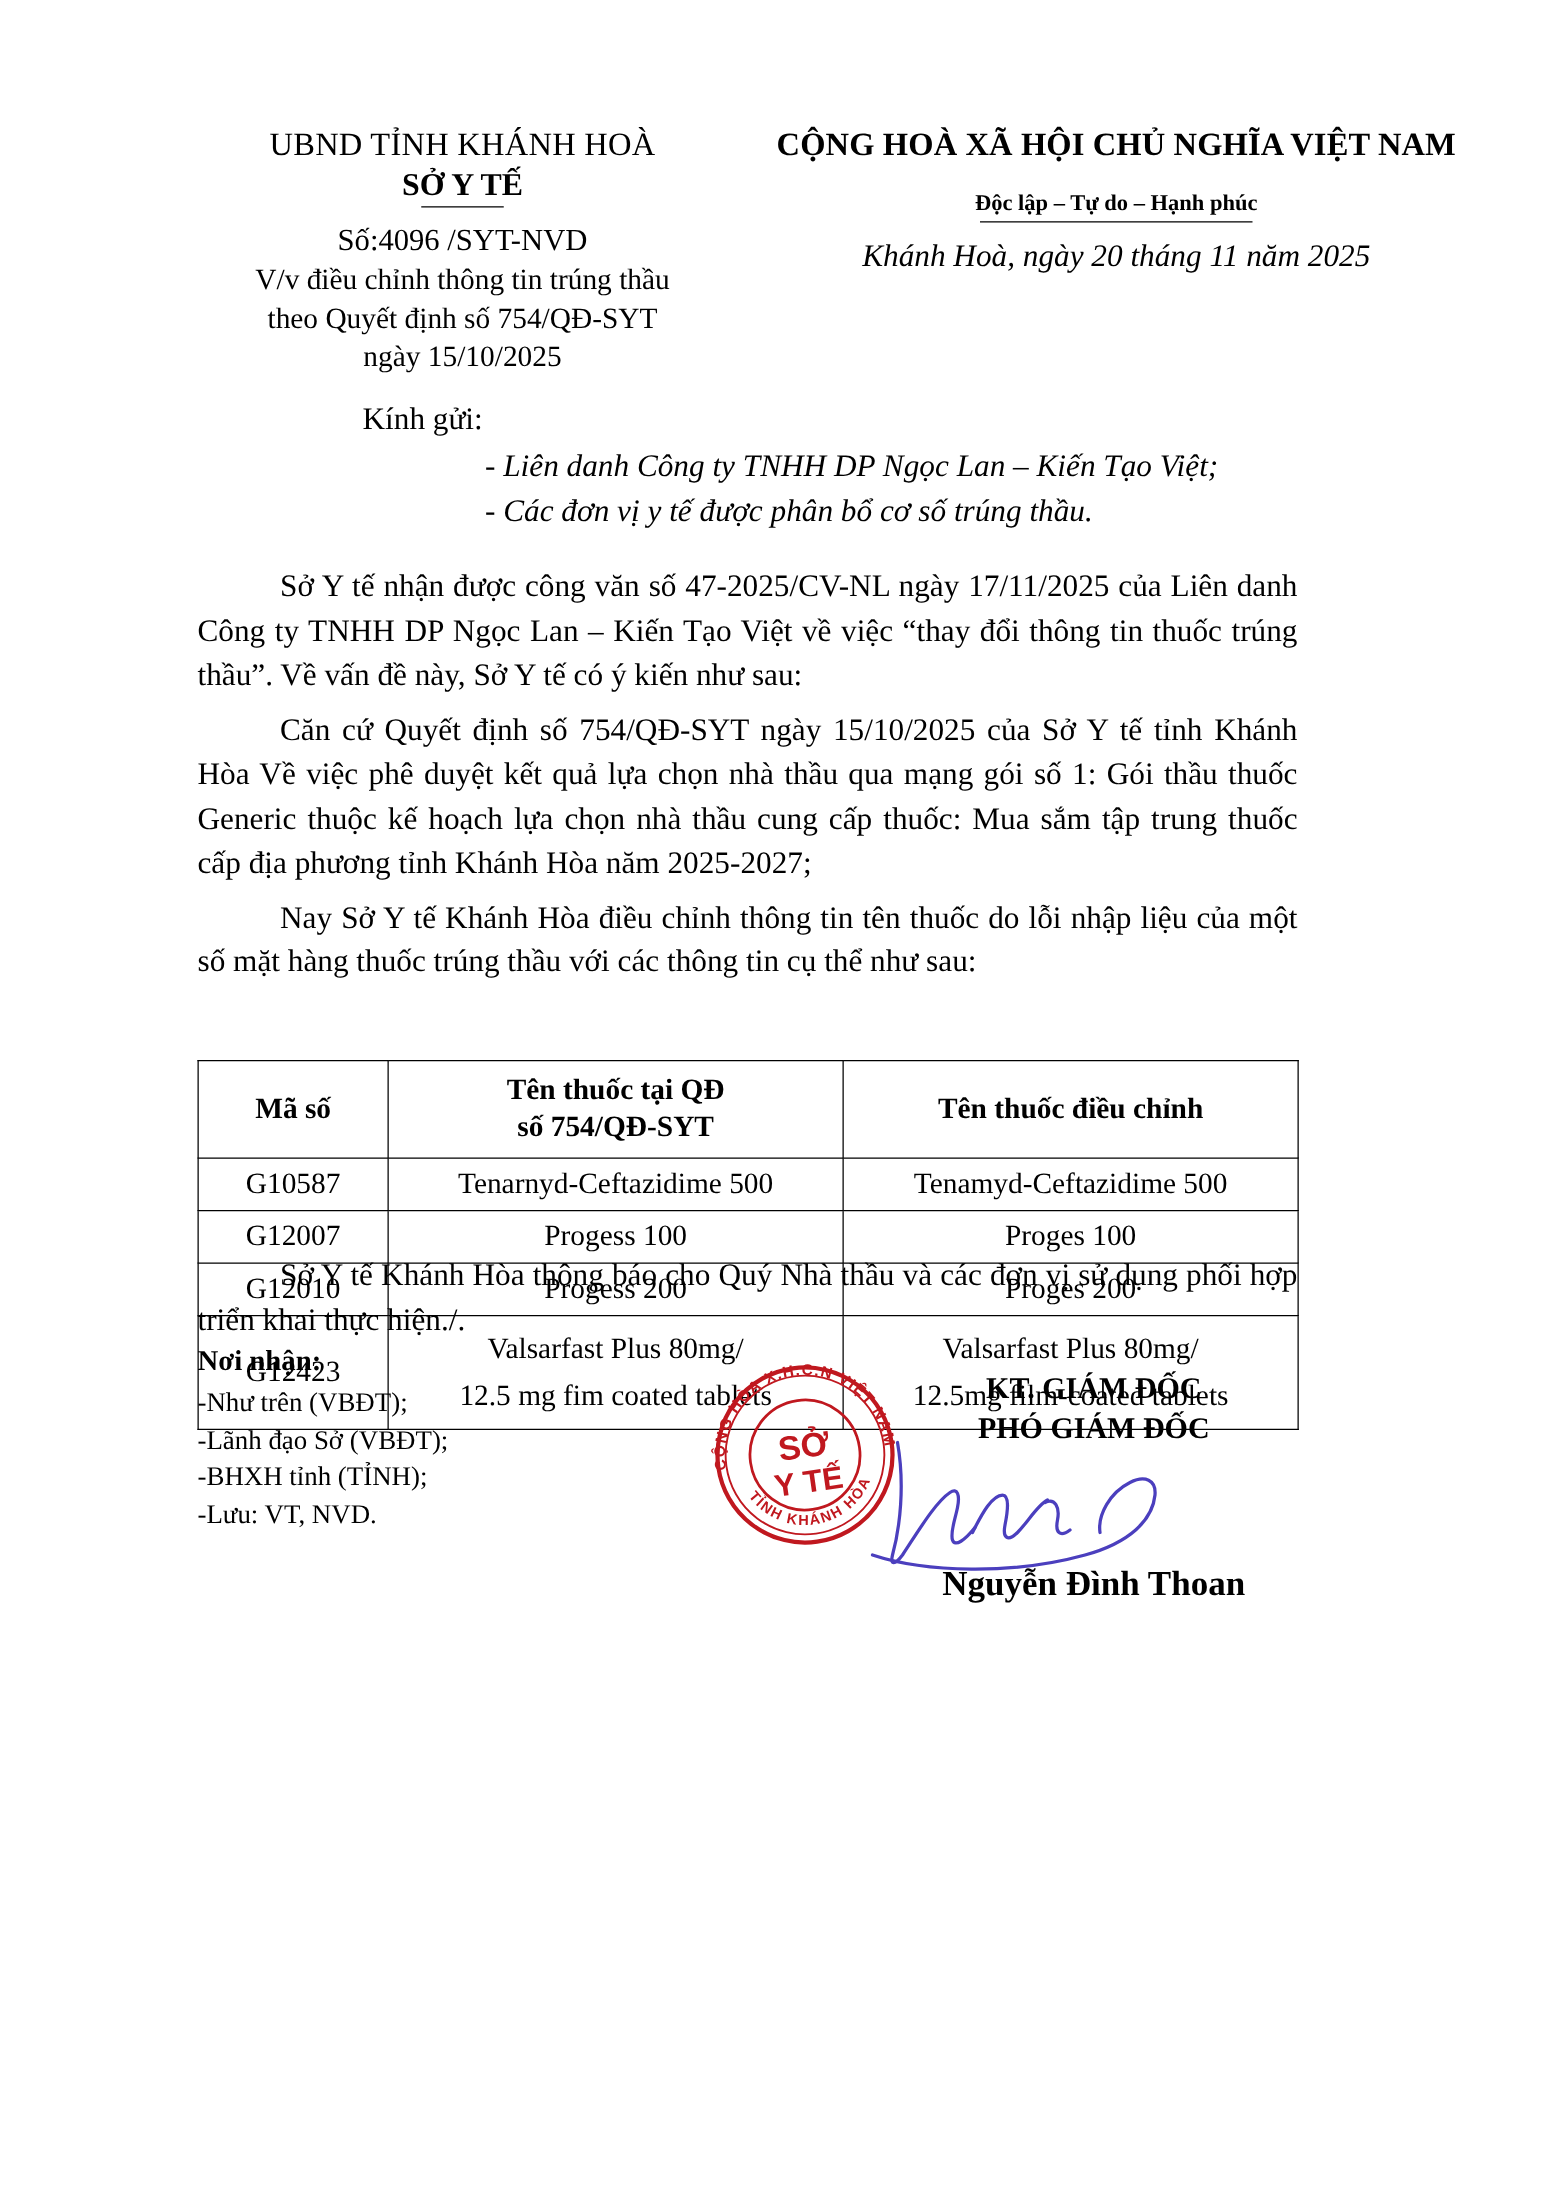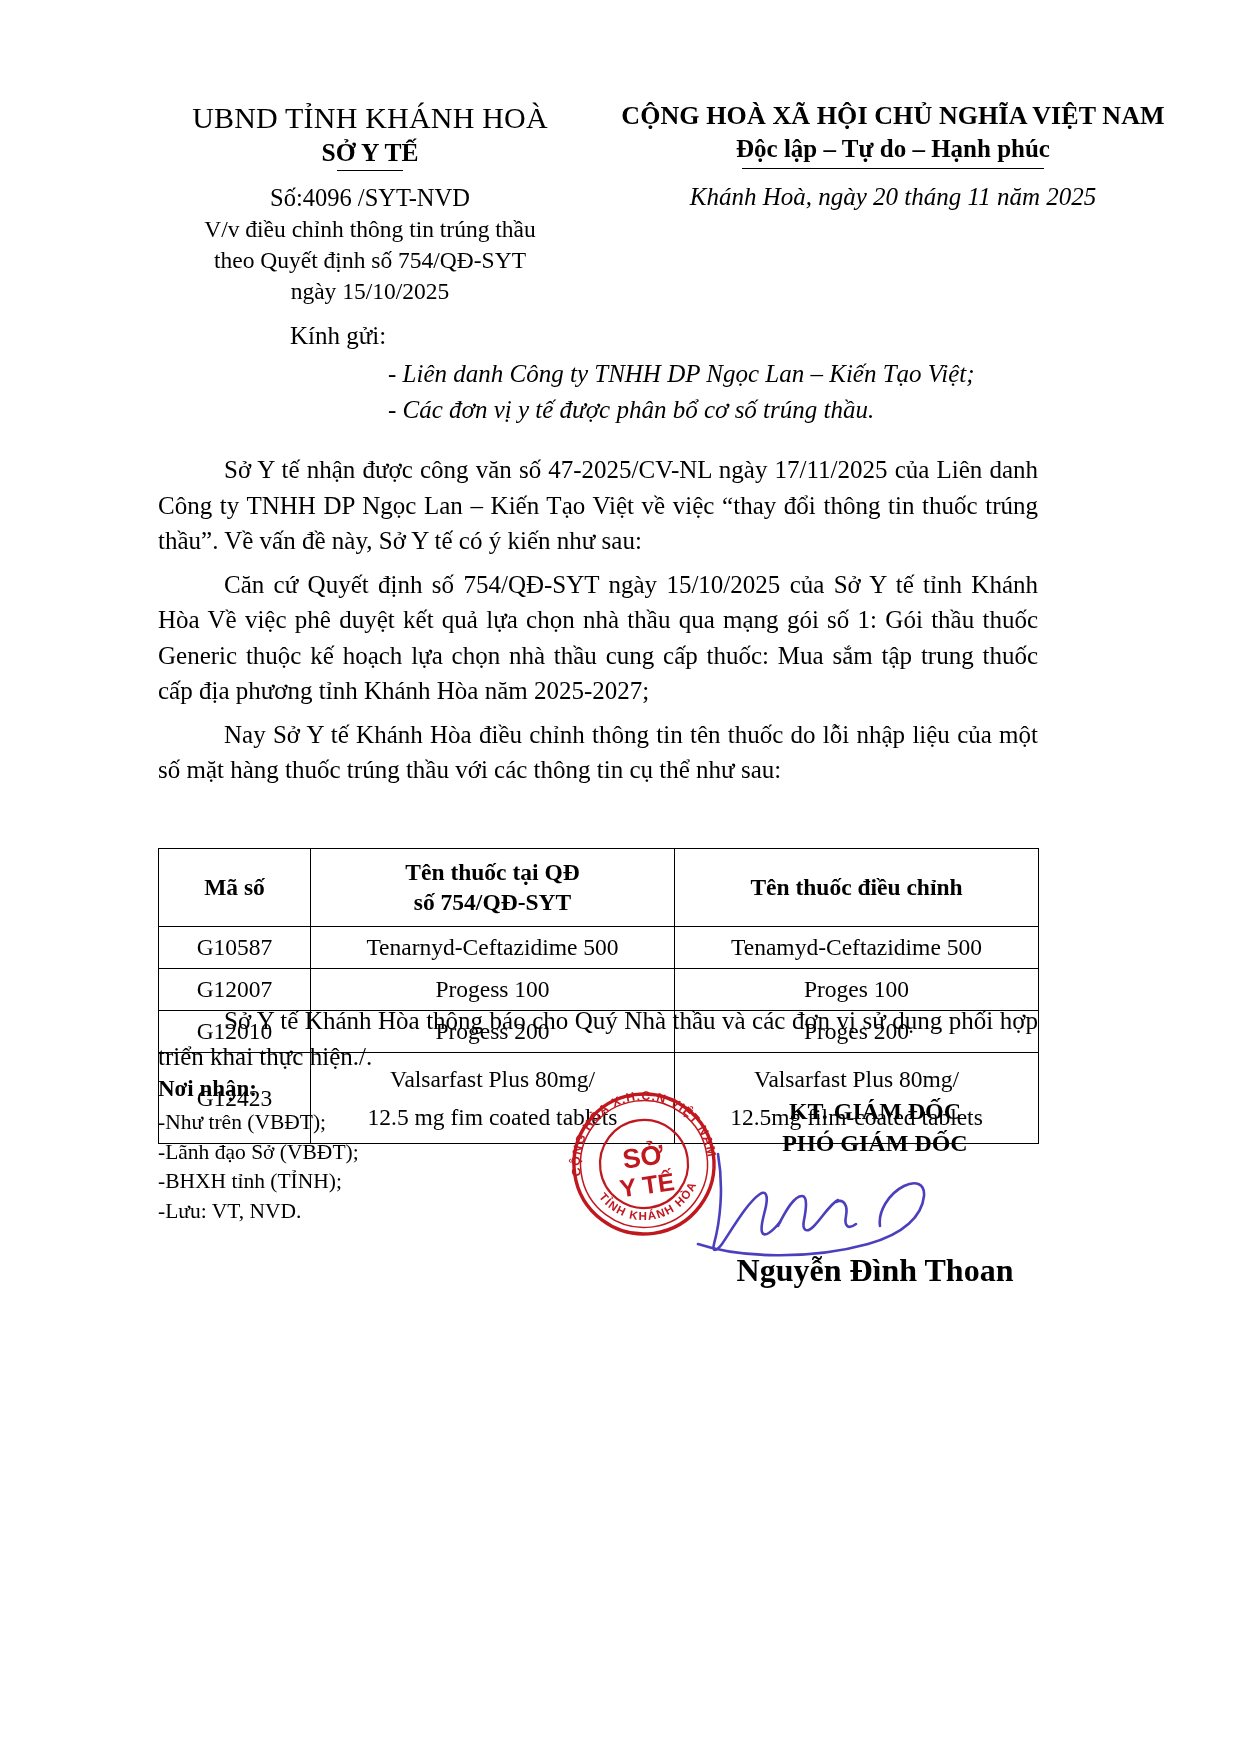--- a/index.html
+++ b/index.html
@@ -34,21 +34,21 @@
     width: 470px;
     margin-left: 135px;
     text-align: center;
   }
   .hdr-right {
     flex: 1;
     text-align: center;
     margin-right: 60px;
   }
   .org-line1 {
-    font-size: 30px;
+    font-size: 26px;
     letter-spacing: .2px;
     line-height: 1.22;
   }
   .org-line2 {
     font-size: 25.5px;
     font-weight: bold;
     line-height: 1.22;
     display: inline-block;
     position: relative;
   }
@@ -69,26 +69,26 @@
     font-size: 23.5px;
     line-height: 1.32;
   }
   .nation-line1 {
     font-size: 26px;
     font-weight: bold;
     line-height: 1.25;
     letter-spacing: .1px;
   }
   .nation-line2 {
-    font-size: 25px;
+    font-size: 18px;
     font-weight: bold;
     line-height: 1.3;
     display: inline-block;
     position: relative;
-    margin-top: 0;
+    margin-top: 18px;
     font-family: Liberation Serif, serif;
   }
   .nation-line2::after {
     content: "";
     position: absolute;
     left: 2%;
     right: 2%;
     bottom: -4px;
     border-bottom: 1.6px solid #000;
   }
@@ -200,21 +200,21 @@
     line-height: 1.33;
     position: relative;
     z-index: 3;
   }
   .signer-name {
     position: absolute;
     top: 1252px;
     left: 640px;
     width: 470px;
     text-align: center;
-    font-size: 32px;
+    font-size: 28px;
     font-weight: bold;
     z-index: 3;
   }
 
   
   .seal {
     position: absolute;
     left: 558px;
     top: 1078px;
     width: 172px;

